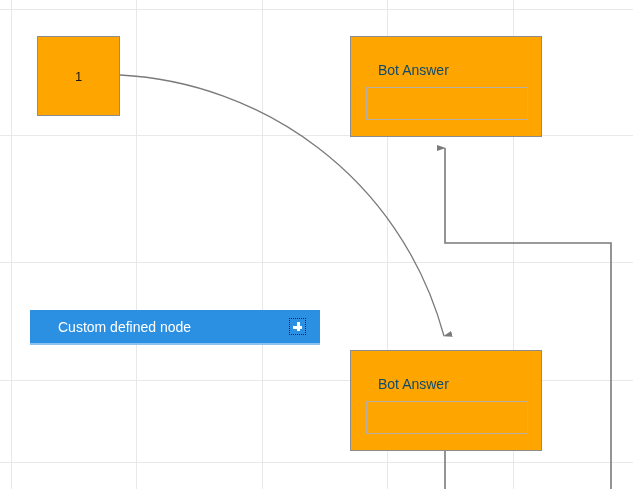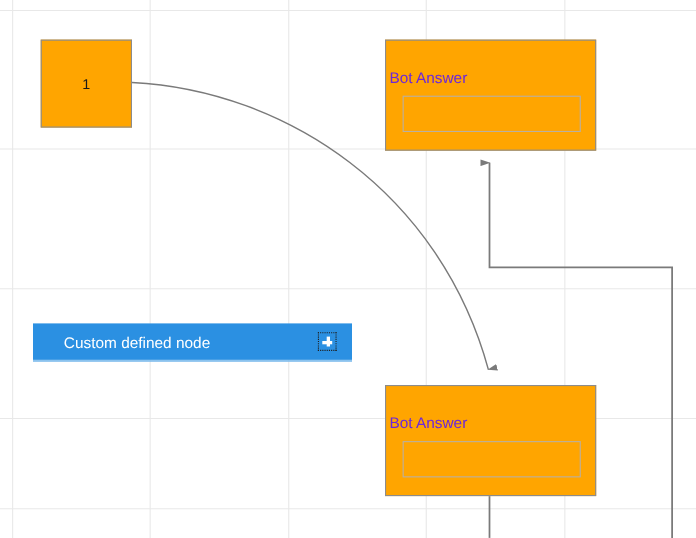--- a/index.html
+++ b/index.html
@@ -37,24 +37,24 @@
     align-items: center;
     justify-content: center;
   }
   .node-square .node-num {
     font-size: 13px;
     color: #1a1a1a;
     line-height: 1;
   }
   .node-title {
     position: absolute;
-    left: 3px;
+    left: 27px;
     top: 26px;
     font-size: 14px;
-    color: #6d28d9;
+    color: #0c4a6e;
     line-height: 1;
     white-space: nowrap;
   }
   .node-slot {
     position: absolute;
     left: 15px;
     right: 13px;
     top: 50px;
     height: 33px;
     box-sizing: border-box;
@@ -64,20 +64,21 @@
 
   .palette-item {
     position: absolute;
     box-sizing: border-box;
     background: #2B90E2;
     box-shadow: 0 2px 0 0 rgba(120,185,235,0.85);
     display: flex;
     align-items: center;
     justify-content: space-between;
     padding: 0 14px 0 28px;
+    margin-top: 16px;
   }
   .palette-label {
     color: #ffffff;
     font-size: 14px;
     line-height: 1;
     white-space: nowrap;
   }
   .plus-icon {
     position: relative;
     width: 17px;

